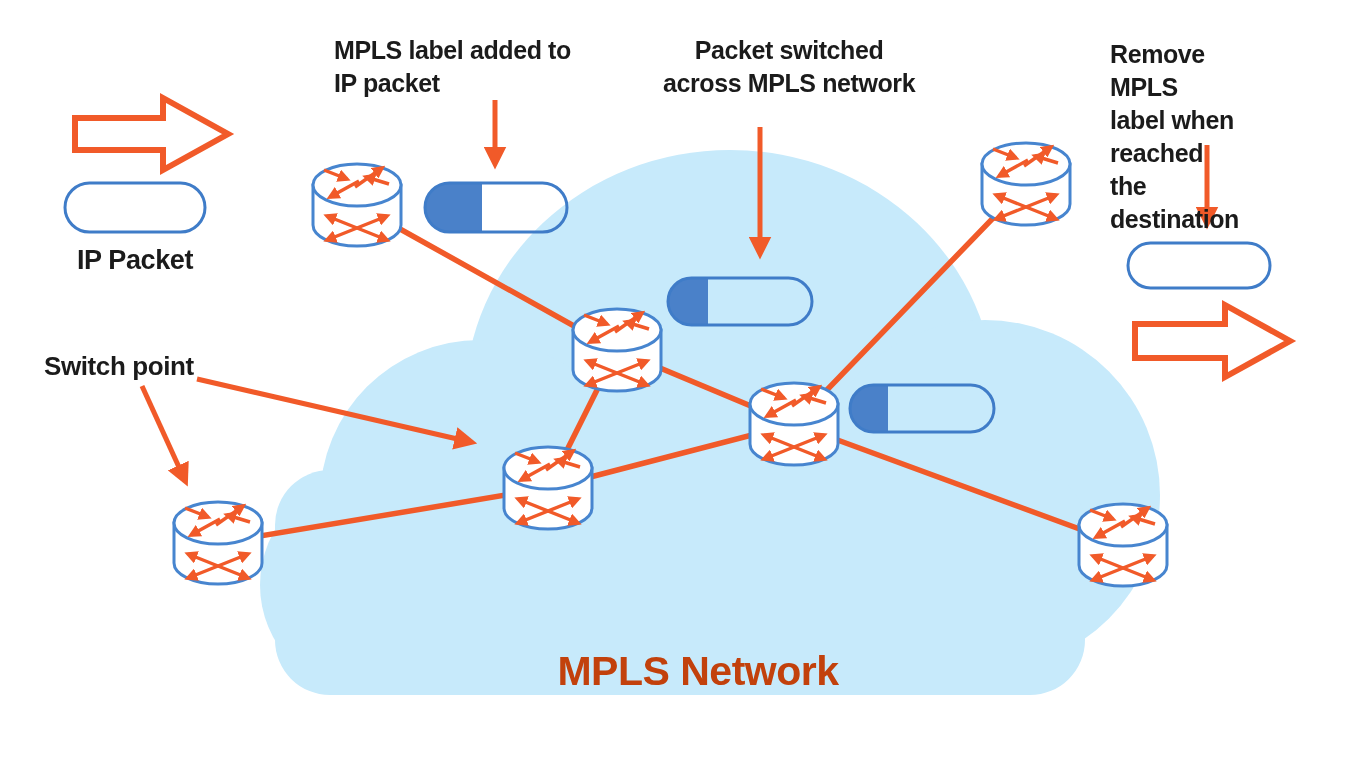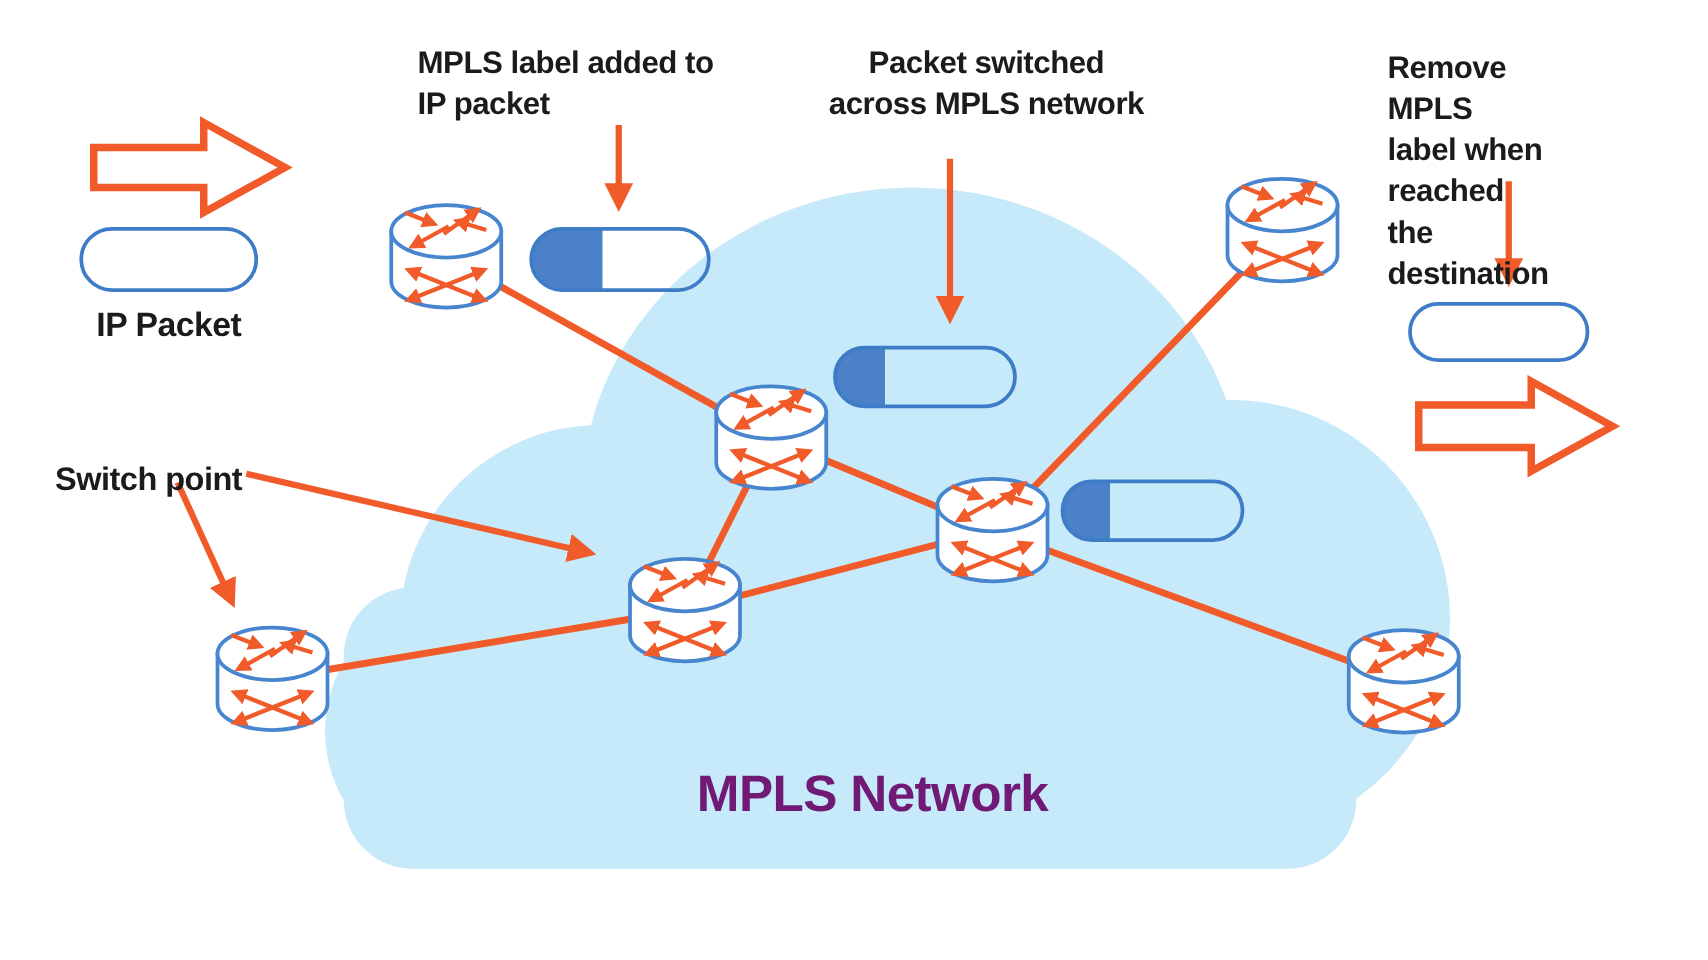--- a/index.html
+++ b/index.html
@@ -12,24 +12,25 @@
     color:#1B1B1B;
     white-space:pre-line;
     line-height:1.32;
     letter-spacing:-0.4px;
     font-size:25px;
   }
   .lbl-center{text-align:center;}
   .title{
     position:absolute;
     font-weight:700;
-    color:#701a75;
+    color:#c2410c;
     font-size:41px;
     letter-spacing:-0.5px;
     text-align:center;
+    margin-top:36px;
   }
 </style>
 </head>
 <body>
 
 <div class="stage">
 
   <svg class="layer" width="1366" height="768" viewBox="0 0 1366 768">
     <defs>
       <marker id="ah" viewBox="0 0 10 10" refX="7" refY="5" markerWidth="13" markerHeight="13" markerUnits="userSpaceOnUse" orient="auto-start-reverse">
@@ -114,17 +115,17 @@
 
   <div class="lbl" style="left:663px;top:34px;text-align:center;">Packet switched
 across MPLS network</div>
 
   <div class="lbl" style="left:1087px;top:38px;margin-left:23px;">Remove MPLS
 label when reached
 the destination</div>
 
   <div class="lbl lbl-center" style="left:60px;top:243px;width:150px;font-size:27px;">IP Packet</div>
 
-  <div class="lbl" style="left:44px;top:349px;font-size:26px;margin-top:17px;">Switch point</div>
+  <div class="lbl" style="left:44px;top:349px;font-size:26px;">Switch point</div>
 
   <div class="title" style="left:498px;top:612px;width:400px;">MPLS Network</div>
 
 </div>
 
 </body></html>

